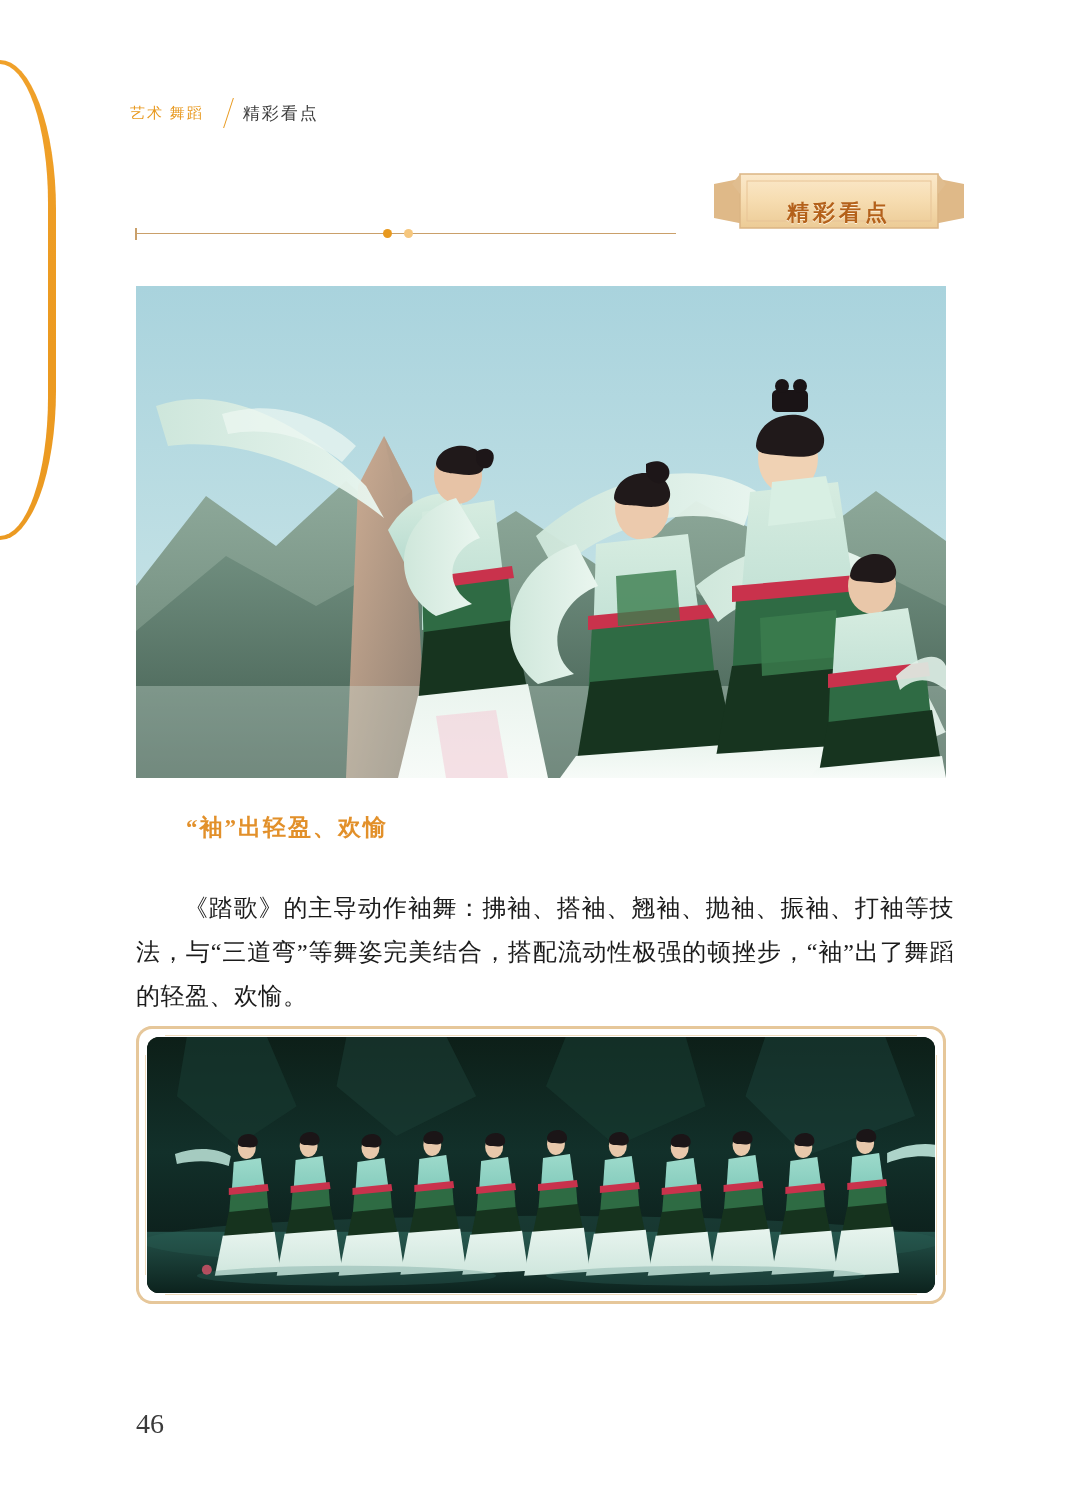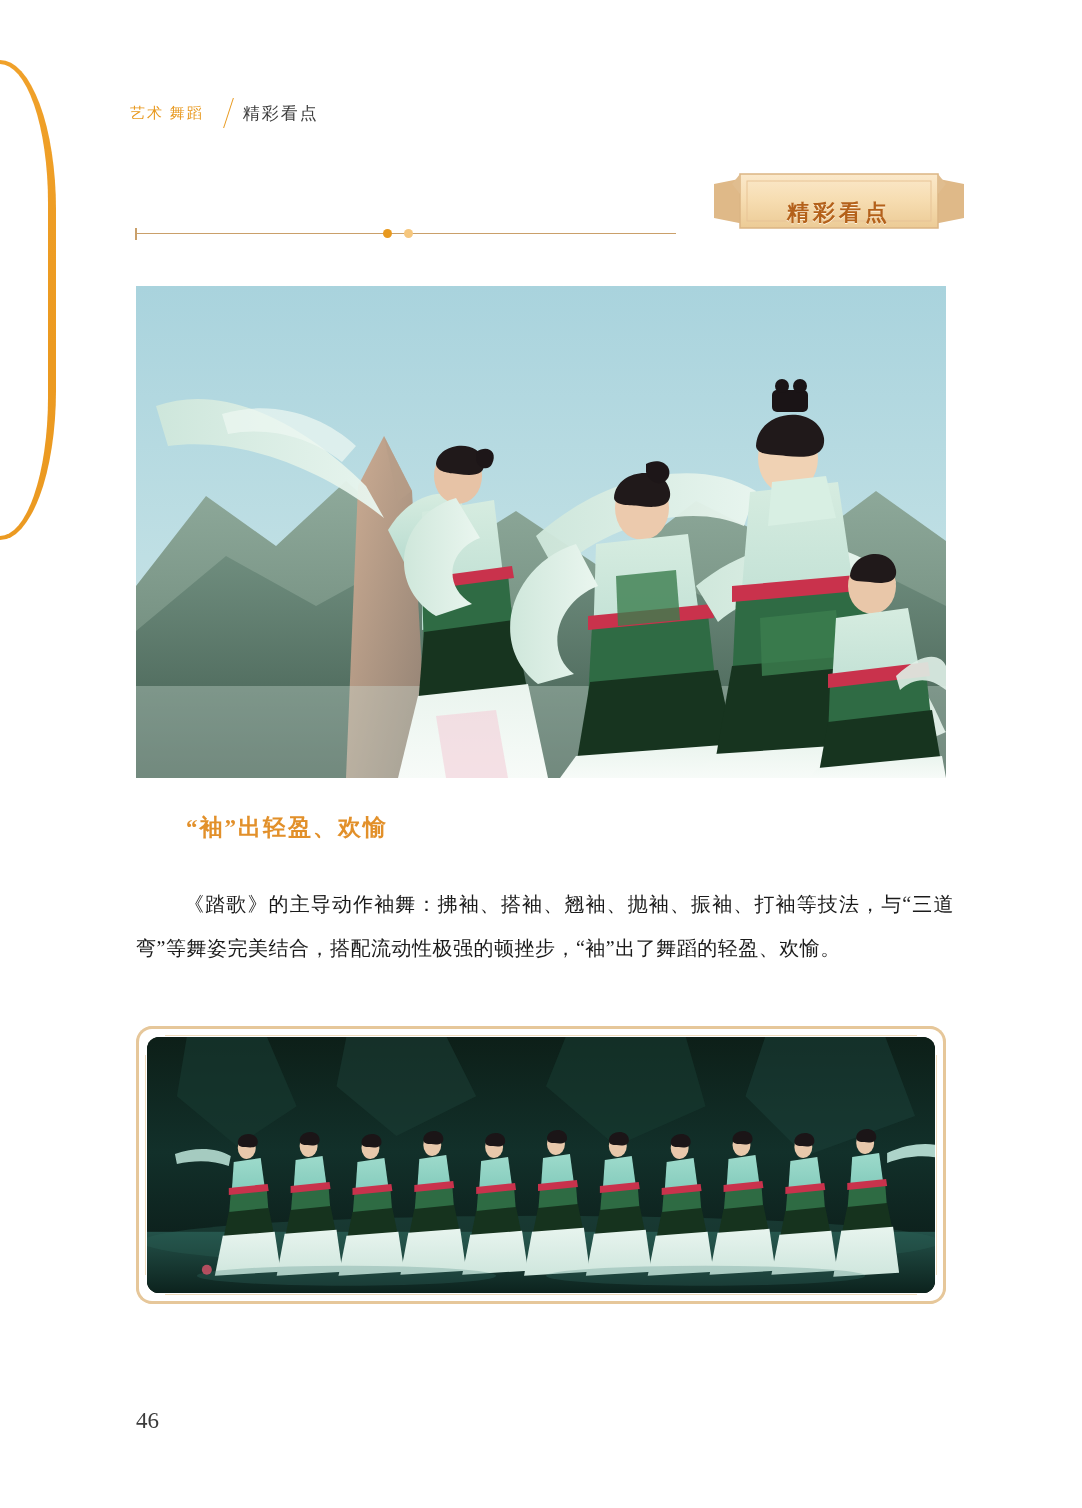--- a/index.html
+++ b/index.html
@@ -152,21 +152,21 @@
     text-align: right;
   }
 
   
   .body-text {
     position: absolute;
     left: 136px;
     top: 862px;
     width: 818px;
     font-family: "Liberation Serif", serif;
-    font-size: 20px;
+    font-size: 24px;
     line-height: 44px;
     color: #1b1b1b;
     text-align: justify;
     text-indent: 48px;
     letter-spacing: 0.5px;
   }
 
   
   .photo-bottom-frame {
     position: absolute;
@@ -207,21 +207,21 @@
   .corner.tr { right: -3px; top: -3px; border-left: none; border-bottom: none; border-top-right-radius: 16px; }
   .corner.bl { left: -3px; bottom: -3px; border-right: none; border-top: none; border-bottom-left-radius: 16px; }
   .corner.br { right: -3px; bottom: -3px; border-left: none; border-top: none; border-bottom-right-radius: 16px; }
 
   
   .page-number {
     position: absolute;
     left: 136px;
     top: 1408px;
     font-family: "Liberation Serif", serif;
-    font-size: 23px;
+    font-size: 28px;
     color: #3b3b3b;
   }
 
   
   svg.scene { display: block; width: 100%; height: 100%; }
 </style>
 </head>
 <body>
 
 <div class="left-tab"></div>

